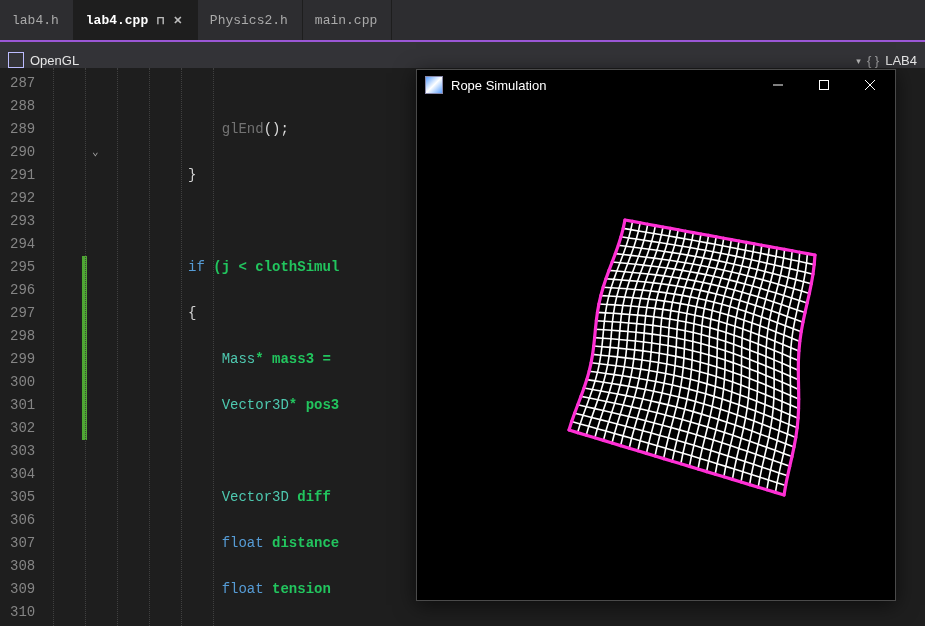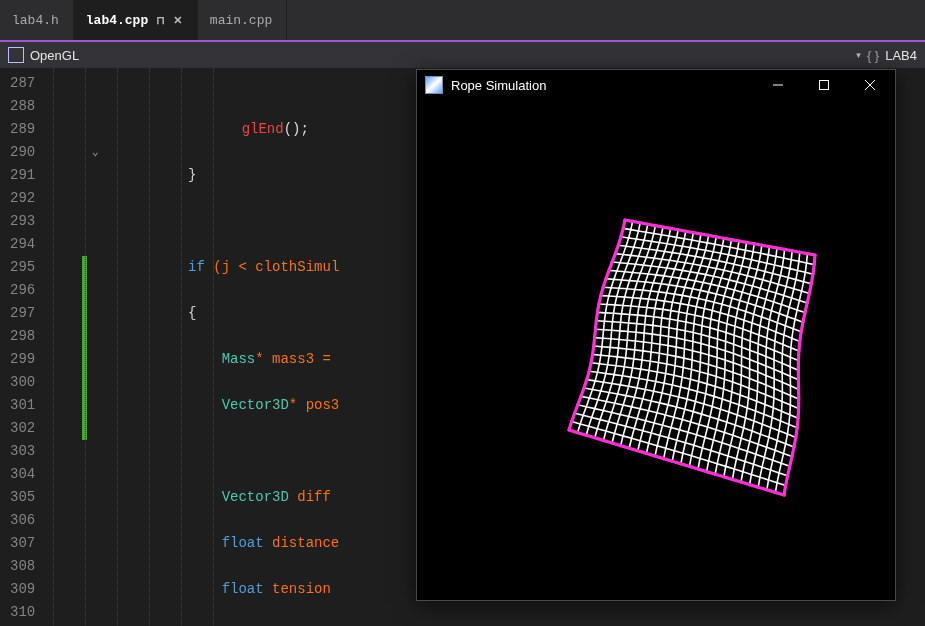--- a/index.html
+++ b/index.html
@@ -40,21 +40,21 @@
   .pin-icon, .close-icon {
     font-family: "Segoe UI Symbol", sans-serif;
     font-size: 11px;
     color: #bbbbbb;
   }
   .close-icon { width: 10px; text-align: center; }
 
   
   .ctxbar {
     display: flex;
-    align-items: center;
+    align-items: flex-end;
     justify-content: space-between;
     background: #333337;
     border-top: 2px solid #9b57d6;
     height: 26px;
     padding: 0 8px;
     font-size: 13px;
     color: #e6e6e6;
     font-family: "Segoe UI", sans-serif;
   }
   .ctxleft { display: flex; align-items: center; gap: 6px; }
@@ -120,22 +120,22 @@
   }
   .guide {
     position: absolute;
     top: 0;
     bottom: 0;
     border-left: 1px dotted #404040;
   }
 
   .tok-kw   { color: #569cd6; }
   .tok-type { color: #4ec9b0; }
-  .tok-id   { color: #f97316; }
-  .tok-func { color: #ef4444; margin-left: 20px; } 
+  .tok-id   { color: #22c55e; font-weight: bold; }
+  .tok-func { color: #737373; } 
   .tok-punc { color: #dcdcdc; }
   .tok-br   { color: #d4d4d4; }
 
   
   .win {
     position: absolute;
     left: 416px;
     top: 69px;
     width: 478px;
     height: 530px;
@@ -182,20 +182,23 @@
 
 <div class="tabbar">
   <div class="tab">
       <span>lab4.h</span>
     </div>
   <div class="tab active">
     <span>lab4.cpp</span>
     <span class="pin-icon">⊓</span>
     <span class="close-icon">✕</span>
   </div>
+  <div class="tab">
+      <span>Physics2.h</span>
+    </div>
   <div class="tab">
       <span>main.cpp</span>
     </div>
 </div>
 
 <div class="ctxbar">
   <div class="ctxleft">
     <span class="scope-icon"></span>
     <span>OpenGL</span>
   </div>

